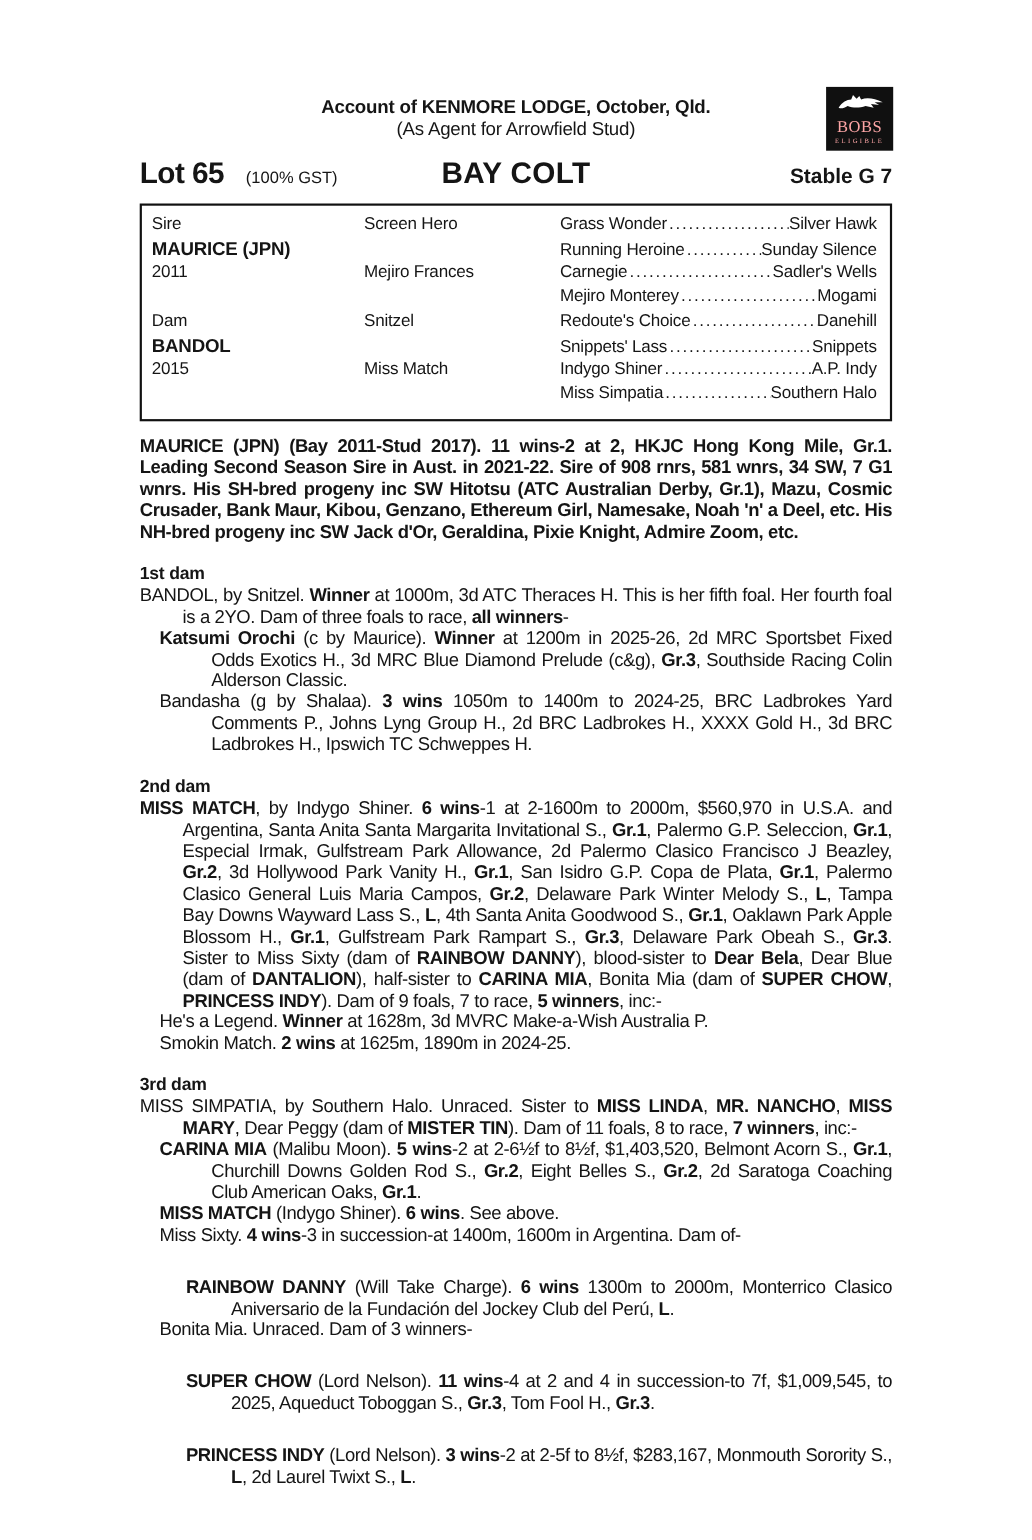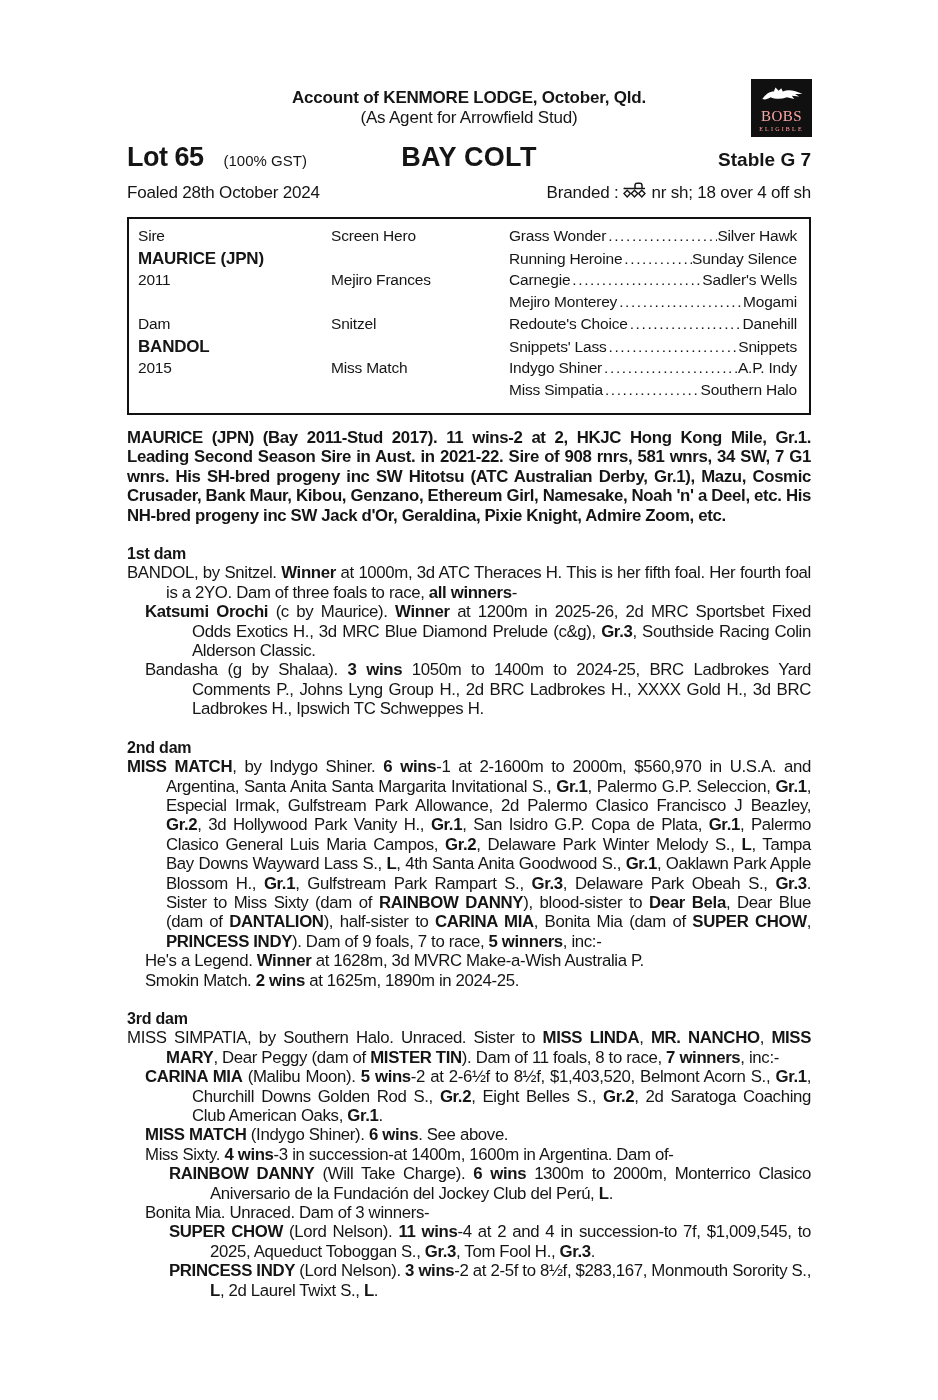--- a/index.html
+++ b/index.html
@@ -69,21 +69,21 @@
   }
   .section { margin-top:19px; }
   .sec-heading { font-weight:700; font-size:16px; line-height:19.4px; letter-spacing:-0.2px; }
   .entry {
     margin:0;
     font-size:16.8px; line-height:19.4px;
     text-align:justify; letter-spacing:-0.35px;
   }
   .lv0 { padding-left:39px; text-indent:-39px; }
   .lv1 { padding-left:65px; text-indent:-47px; }
-  .lv2 { padding-left:83px; text-indent:-41px; }
+  .lv2 { padding-left:83px; text-indent:-41px;margin-top:28px; }
   .entry b, .sec-heading, .ped-bold { font-weight:700; }
 </style>
 </head>
 <body>
 
 <div class="page">
 
   <div class="bobs">
     <span>
       <svg width="46" height="18" viewBox="0 0 56 22">
@@ -98,36 +98,20 @@
   <div class="header-agent">(As Agent for Arrowfield Stud)</div>
 
   <div class="lot-row">
     <div class="lot-left">
       <span class="lot-num">Lot 65</span><span class="gst">(100% GST)</span>
     </div>
     <div class="lot-title">BAY COLT</div>
     <div class="stable">Stable G 7</div>
   </div>
 
-  <div class="foal-row">
-    <div>Foaled 28th October 2024</div>
-    <div class="brand-cell">
-      <span>Branded :</span>
-      <span class="brand-mark">
-        <svg width="23" height="19" viewBox="0 0 23 19">
-          <path d="M1.2 8.2 Q1 6.8 2.2 7.4 L22 7.4" stroke="#151515" stroke-width="1.5" fill="none"></path>
-          <path d="M12 7.2 V4.4 Q12 2.2 14.2 2.2 H16.8 Q19 2.2 19 4.4 V7.2" stroke="#151515" stroke-width="1.5" fill="none"></path>
-          <path d="M4.2 9.2 L7.4 12.6 L4.2 16 L1 12.6 Z" stroke="#151515" stroke-width="1.4" fill="none"></path>
-          <path d="M11.5 9.2 L14.7 12.6 L11.5 16 L8.3 12.6 Z" stroke="#151515" stroke-width="1.4" fill="none"></path>
-          <path d="M18.8 9.2 L22 12.6 L18.8 16 L15.6 12.6 Z" stroke="#151515" stroke-width="1.4" fill="none"></path>
-        </svg>
-      </span>
-      <span>nr sh; 18 over 4 off sh</span>
-    </div>
-  </div>
 
   <div class="ped-table">
     <span style="grid-row:1;grid-column:1">Sire</span>
     <span style="grid-row:2;grid-column:1" class="ped-bold">MAURICE (JPN)</span>
     <span style="grid-row:3;grid-column:1">2011</span>
     <span style="grid-row:5;grid-column:1">Dam</span>
     <span style="grid-row:6;grid-column:1" class="ped-bold">BANDOL</span>
     <span style="grid-row:7;grid-column:1">2015</span>
 
     <span style="grid-row:1;grid-column:2">Screen Hero</span>

